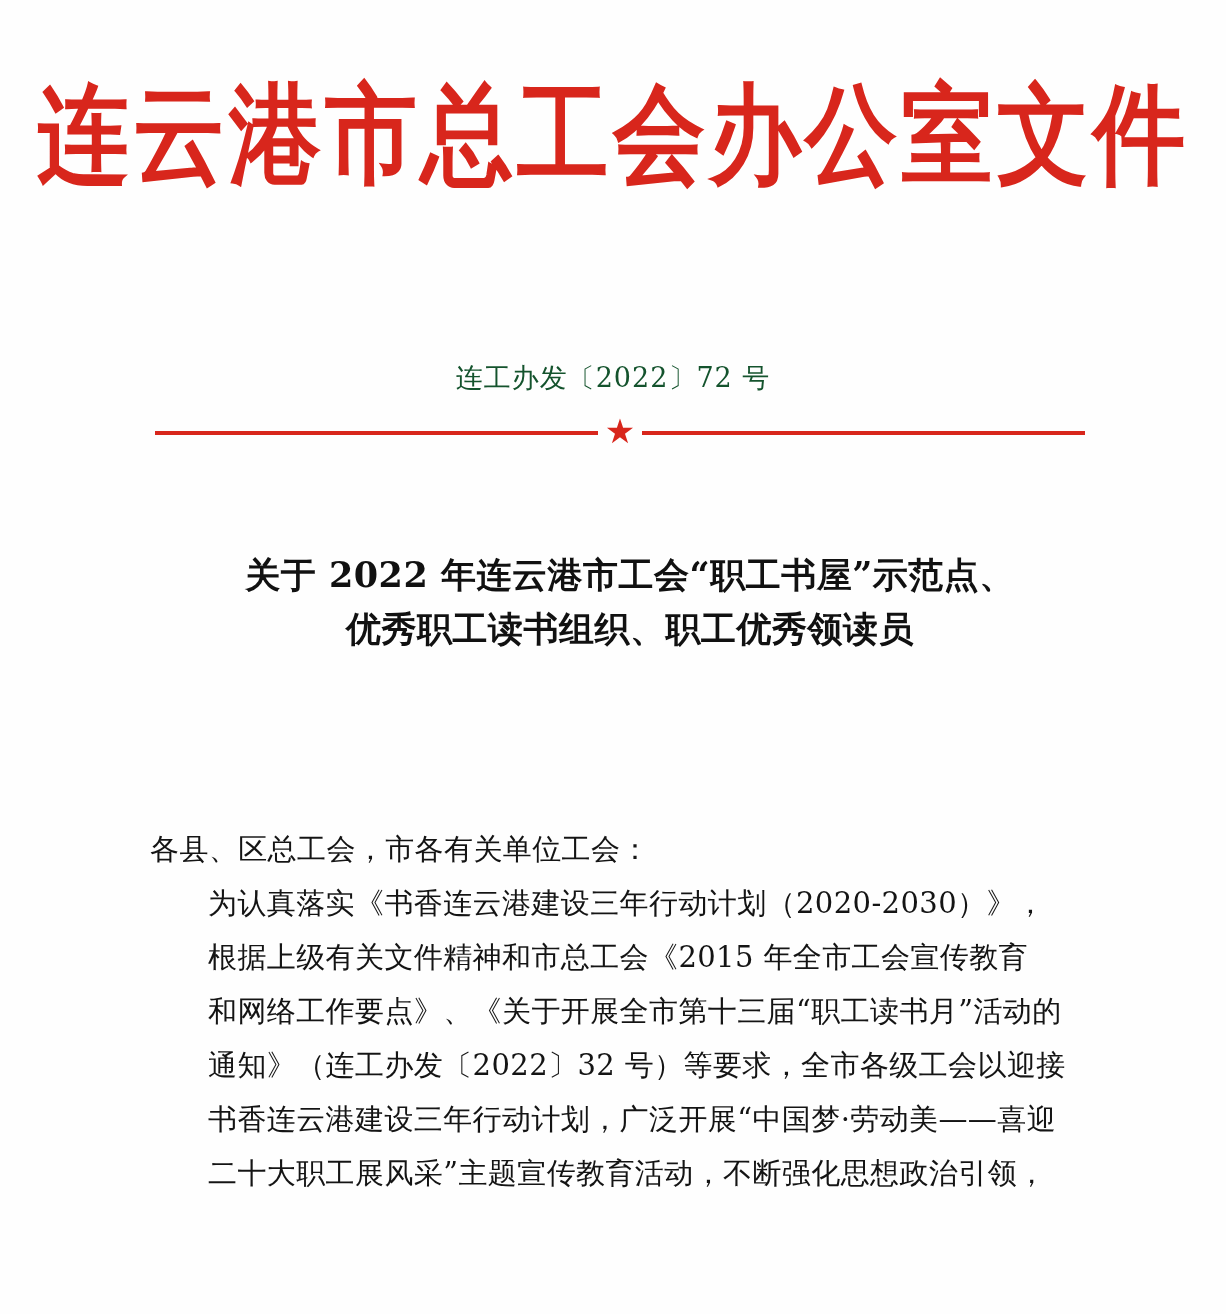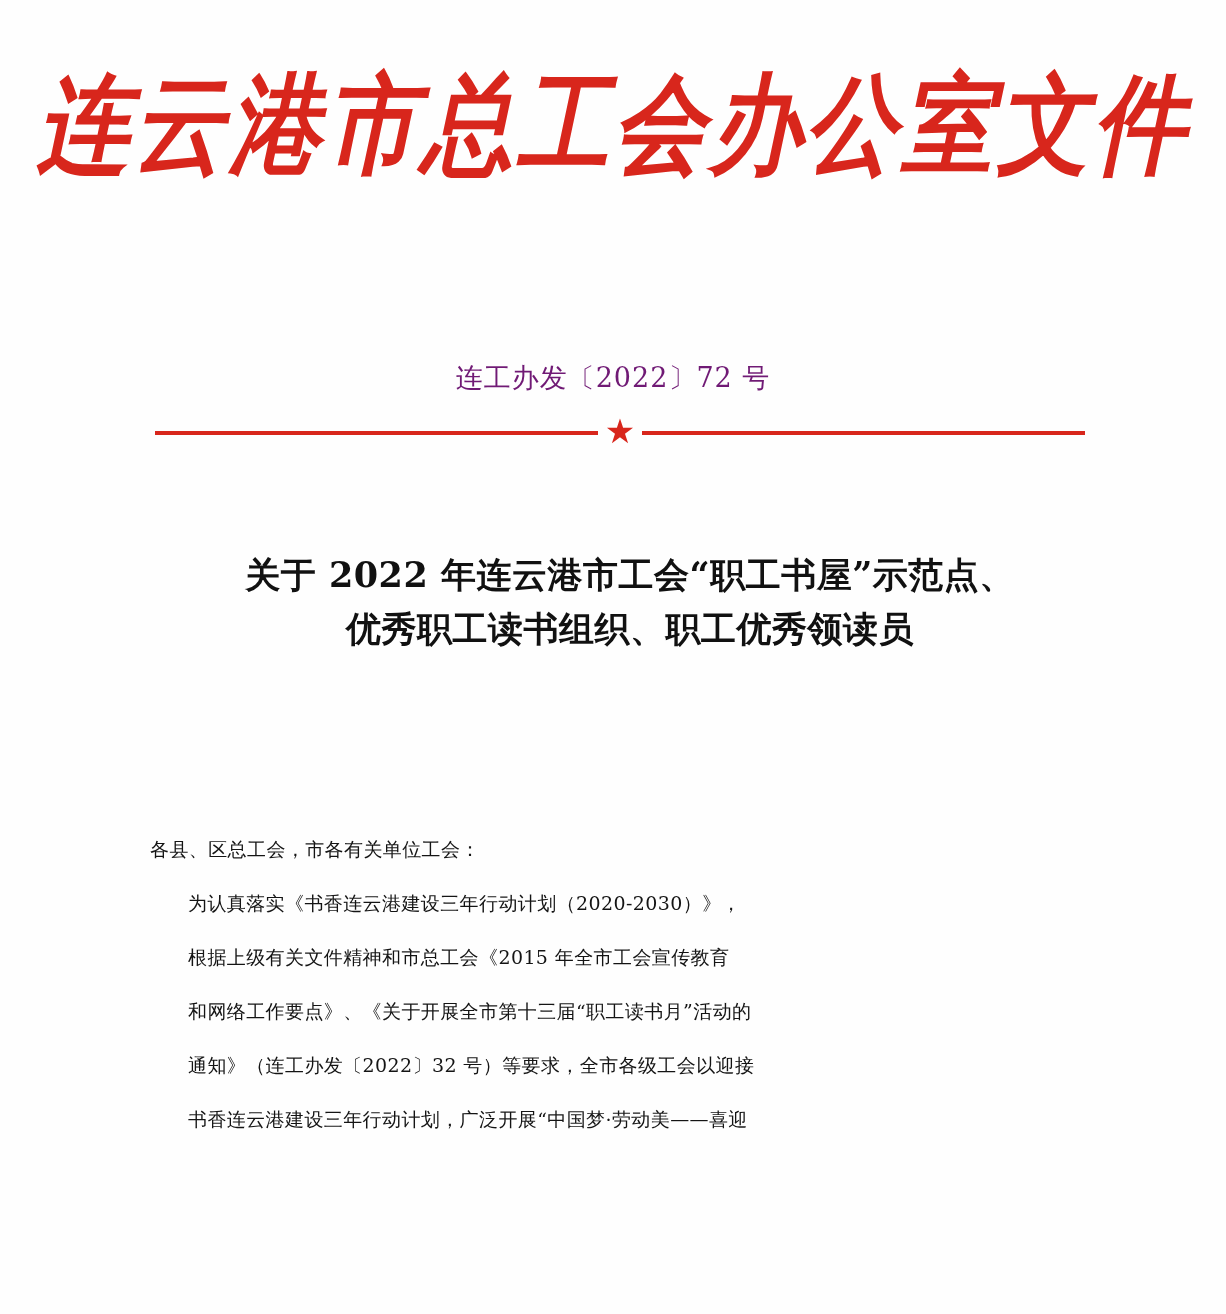--- a/index.html
+++ b/index.html
@@ -19,25 +19,24 @@
     position: relative;
     width: 1226px;
     height: 1314px;
     background: #fefefe;
     box-sizing: border-box;
   }
 
   
   .masthead {
     position: absolute;
-    top: 66px;
+    top: 76px;
     left: 0;
     width: 100%;
     text-align: center;
-    font-style: italic;
   }
   .masthead-title {
     font-family: "DejaVu Serif", "Liberation Serif", serif;
     font-weight: bold;
     font-size: 92px;
     line-height: 1.08;
     color: #d8261c;
     letter-spacing: 4px;
     white-space: nowrap;
     transform: scaleY(1.18);
@@ -46,21 +45,21 @@
 
   
   .docnum {
     position: absolute;
     top: 360px;
     left: 0;
     width: 100%;
     text-align: center;
     font-size: 27px;
     letter-spacing: 1px;
-    color: #701a75;
+    color: #14532d;
     font-family: "DejaVu Serif", "Liberation Serif", serif;
   }
 
   
   .rule-wrap {
     position: absolute;
     top: 420px;
     left: 155px;
     width: 930px;
     height: 26px;
@@ -101,21 +100,21 @@
     display: block;
     white-space: nowrap;
   }
 
   
   .body-text {
     position: absolute;
     top: 822px;
     left: 150px;
     width: 940px;
-    font-size: 19px;
+    font-size: 29px;
     line-height: 54px;
     letter-spacing: 0.4px;
     color: #141414;
     text-align: justify;
   }
   .body-text p {
     margin: 0;
   }
   .body-text p.indent {
     text-indent: 2em;
@@ -148,16 +147,17 @@
   </div>
 
   <div class="body-text">
     <p>各县、区总工会，市各有关单位工会：</p>
     <p class="indent">
       <span class="nowrap-line">为认真落实《书香连云港建设三年行动计划（2020-2030）》，</span>
       <span class="nowrap-line">根据上级有关文件精神和市总工会《2015 年全市工会宣传教育</span>
       <span class="nowrap-line">和网络工作要点》、《关于开展全市第十三届“职工读书月”活动的</span>
       <span class="nowrap-line">通知》（连工办发〔2022〕32 号）等要求，全市各级工会以迎接</span>
       <span class="nowrap-line">书香连云港建设三年行动计划，广泛开展“中国梦·劳动美——喜迎</span>
+      <span class="nowrap-line">二十大职工展风采”主题宣传教育活动，不断强化思想政治引领，</span>
     </p>
   </div>
 
 </div>
 
 </body></html>

